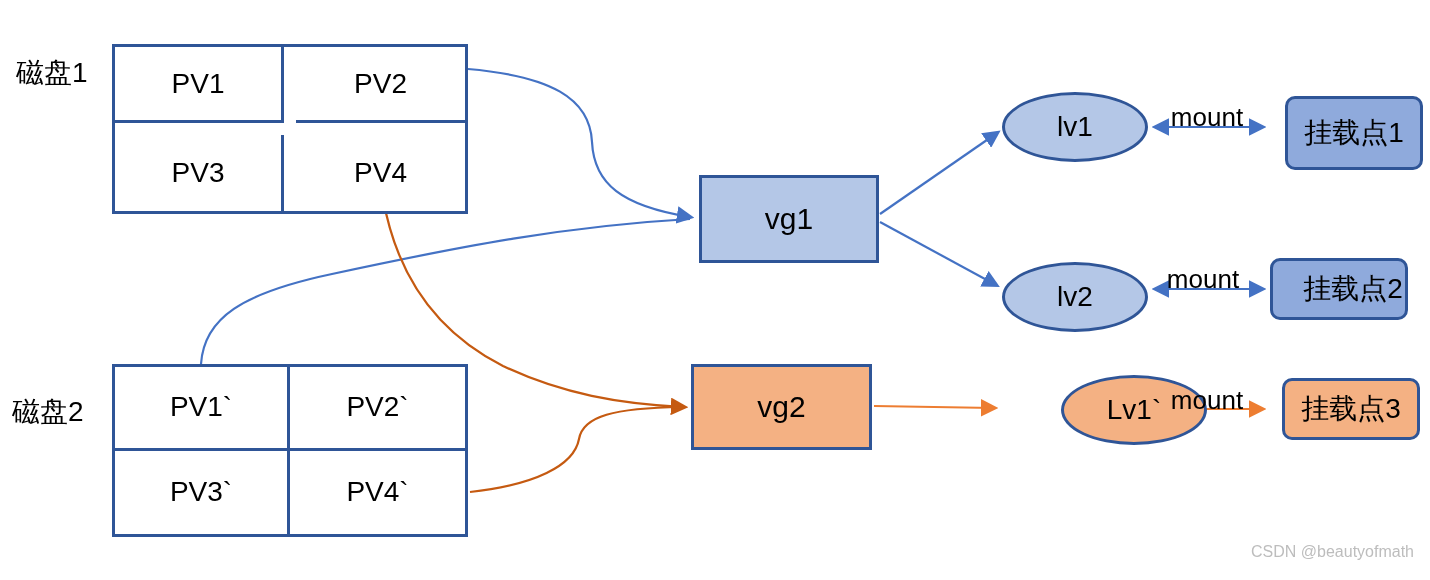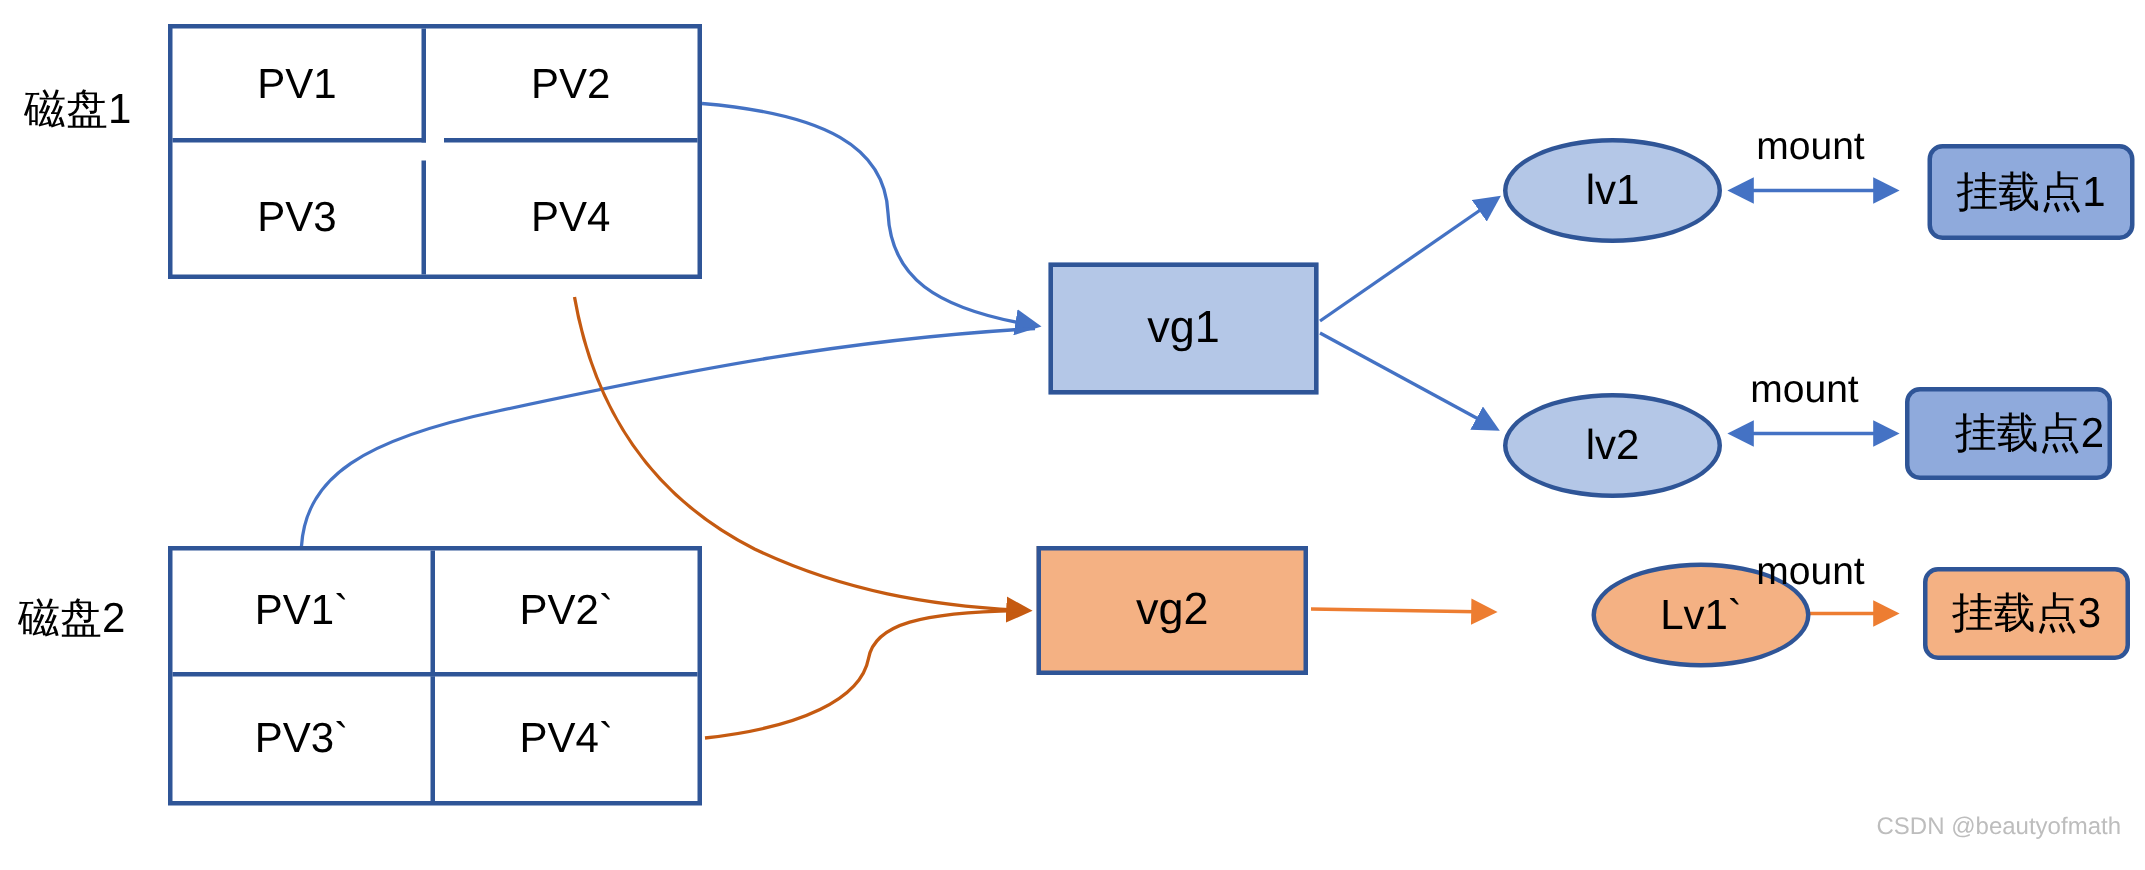--- a/index.html
+++ b/index.html
@@ -40,21 +40,21 @@
   }
   .lv-blue{background:var(--blue-fill);}
   .lv-orange{background:var(--orange-fill);}
   .mp-box{
     display:flex; align-items:center; justify-content:center;
     border:3px solid var(--node-border); border-radius:10px;
     box-sizing:border-box; font-size:28px;
   }
   .mp-blue{background:var(--blue-mid-fill);}
   .mp-orange{background:var(--orange-fill);margin-left:12px;}
-  .mount-label{font-size:26px; line-height:28px; text-align:center; width:110px;}
+  .mount-label{font-size:26px; line-height:28px; text-align:center; width:110px;margin-top:20px;}
   .watermark{font-size:16px; color:var(--watermark); white-space:nowrap;}
   .ln-blue{stroke:var(--blue-line); stroke-width:2.2; fill:none;}
   .ln-orange-dark{stroke:var(--orange-line-dark); stroke-width:2.2; fill:none;}
   .ln-orange{stroke:var(--orange-line); stroke-width:2.2; fill:none;}
   .mk-blue{fill:var(--blue-line);}
   .mk-orange-dark{fill:var(--orange-line-dark);}
   .mk-orange{fill:var(--orange-line);}
 </style>
 </head>
 <body>
@@ -89,21 +89,21 @@
     <path class="ln-orange-dark" marker-end="url(#arrOrangeDark)" d="M 383 198 C 396 272, 434 331, 503 366 C 562 394, 620 404, 684 407"></path>
 
     <path class="ln-orange-dark" d="M 470 492 C 534 485, 574 466, 579 439 C 583 416, 614 408, 682 407"></path>
 
     <path class="ln-orange" marker-end="url(#arrOrange)" d="M 874 406 L 994 408"></path>
 
     <path class="ln-orange" marker-start="url(#arrOrange)" marker-end="url(#arrOrange)" d="M 1156 409 L 1262 409"></path>
   </svg>
 
   <div class="abs disk-label" style="left:16px; top:58px;">磁盘1</div>
-  <div class="abs disk-table" style="left:112px; top:16px; width:356px; height:170px;gap:12px;">
+  <div class="abs disk-table" style="left:112px; top:44px; width:356px; height:170px;gap:12px;">
     <div class="disk-cell c0">PV1</div>
     <div class="disk-cell c1">PV2</div>
     <div class="disk-cell c2">PV3</div>
     <div class="disk-cell c3">PV4</div>
   </div>
 
   <div class="abs disk-label" style="left:12px; top:397px;">磁盘2</div>
   <div class="abs disk-table" style="left:112px; top:364px; width:356px; height:173px;">
     <div class="disk-cell c0">PV1`</div>
     <div class="disk-cell c1">PV2`</div>
@@ -115,19 +115,19 @@
   <div class="abs vg-box vg2" style="left:691px; top:364px; width:181px; height:86px;">vg2</div>
 
   <div class="abs lv-ellipse lv-blue" style="left:1002px; top:92px; width:146px; height:70px;">lv1</div>
   <div class="abs lv-ellipse lv-blue" style="left:1002px; top:262px; width:146px; height:70px;">lv2</div>
   <div class="abs lv-ellipse lv-orange" style="left:1061px; top:375px; width:146px; height:70px;">Lv1`</div>
 
   <div class="abs mount-label" style="left:1152px; top:83px;">mount</div>
   <div class="abs mount-label" style="left:1148px; top:245px;">mount</div>
   <div class="abs mount-label" style="left:1152px; top:366px;">mount</div>
 
-  <div class="abs mp-box mp-blue" style="left:1285px; top:96px; width:138px; height:64px;">挂载点1</div>
+  <div class="abs mp-box mp-blue" style="left:1285px; top:96px; width:138px; height:74px;">挂载点1</div>
   <div class="abs mp-box mp-blue" style="left:1270px; top:258px; width:138px; height:62px;padding-left:28px;">挂载点2</div>
   <div class="abs mp-box mp-orange" style="left:1270px; top:378px; width:138px; height:62px;">挂载点3</div>
 
   <div class="abs watermark" style="right:16px; top:543px;">CSDN @beautyofmath</div>
 
 </div>
 
 </body></html>

